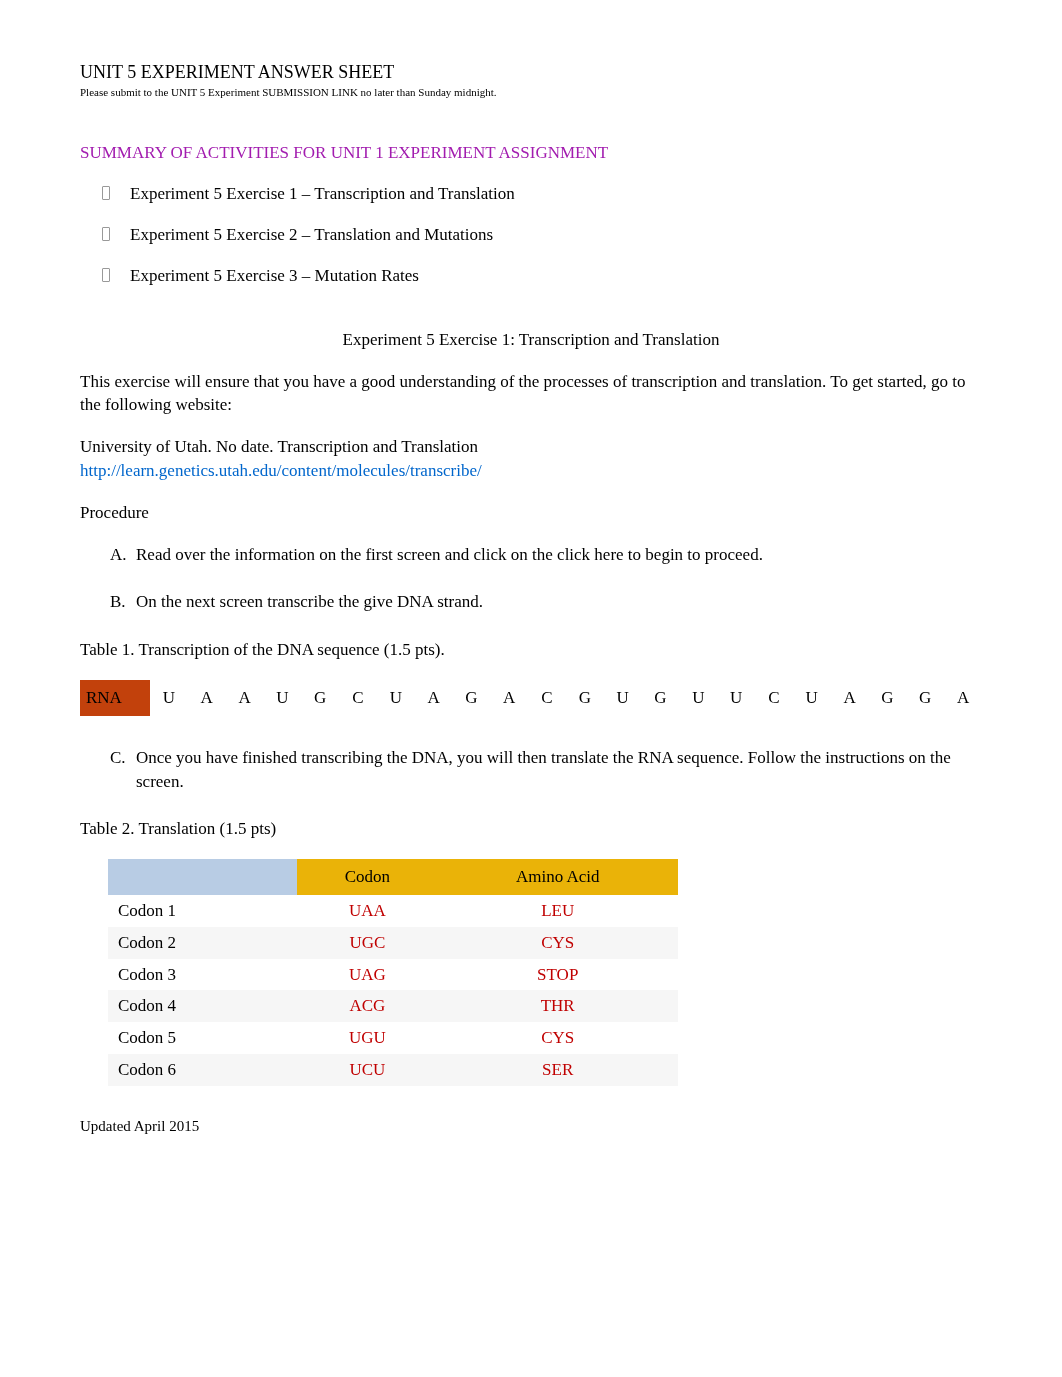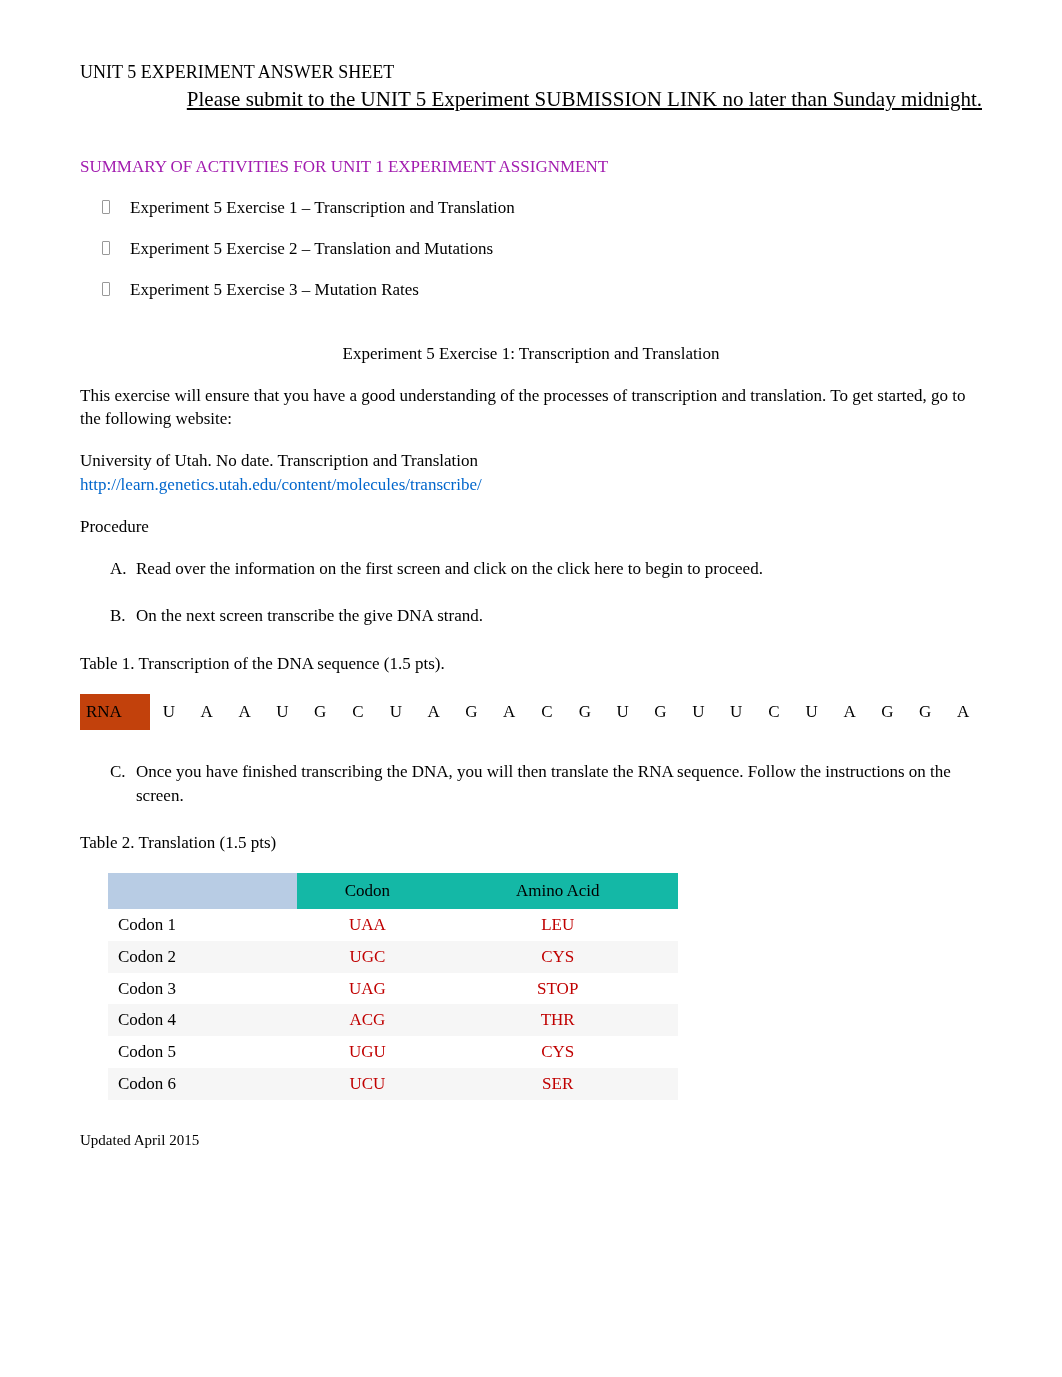--- a/index.html
+++ b/index.html
@@ -10,24 +10,23 @@
     margin: 0;
     padding: 60px 80px;
     width: 1062px;
     box-sizing: border-box;
     line-height: 1.4;
   }
   .title {
     font-size: 18px;
   }
   .subtitle {
-    text-align: right;
-    font-size: 21px;
+    text-align: left;
+    font-size: 11px;
     margin-bottom: 40px;
-    text-decoration: underline;
   }
   .section-heading {
     color: #a21caf;
     font-size: 17px;
     margin-top: 20px;
     margin-bottom: 18px;
   }
   .bullet-list {
     list-style: none;
     padding-left: 50px;
@@ -105,21 +104,21 @@
 
   
   .trans-table {
     border-collapse: collapse;
     width: 570px;
     margin-left: 28px;
     margin-top: 4px;
     margin-bottom: 30px;
   }
   .trans-table th {
-    background: #14b8a6;
+    background: #eab308;
     font-weight: normal;
     padding: 6px 4px;
     text-align: center;
     font-size: 17px;
   }
   .trans-table th:first-child {
     background: #B8CCE4;
   }
   .trans-table td {
     padding: 4px 4px;

